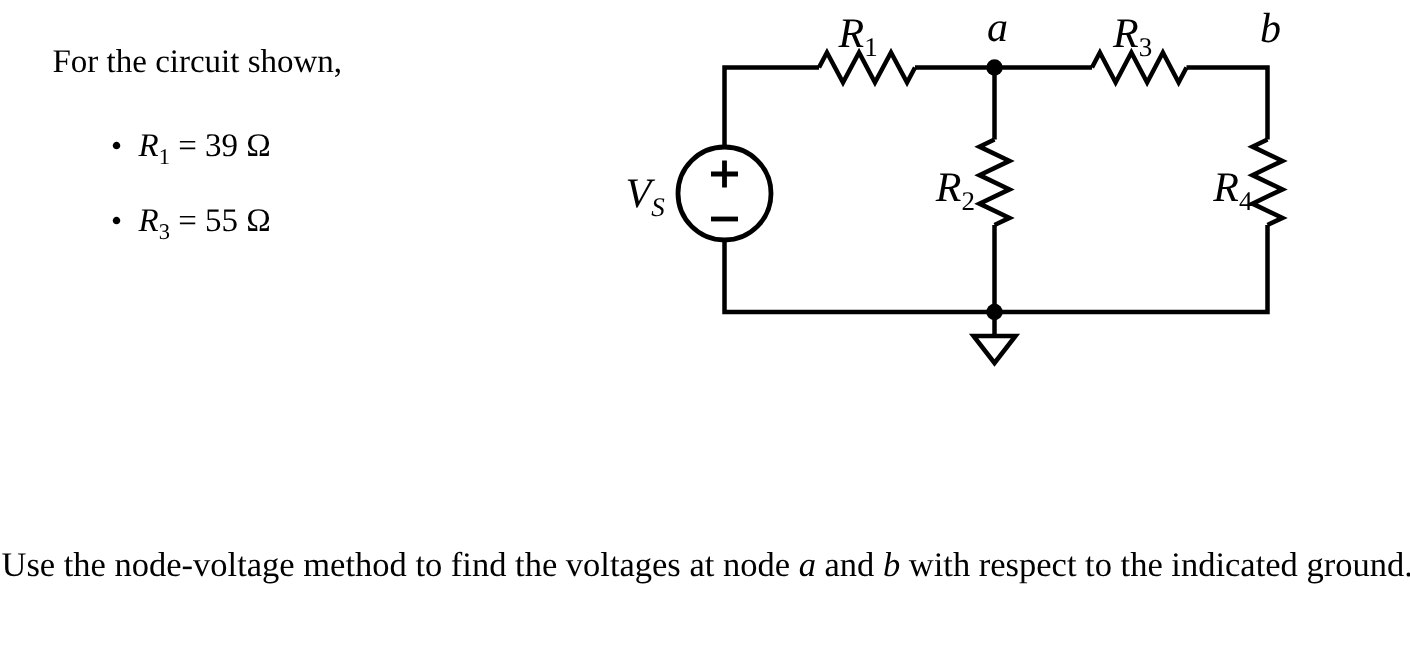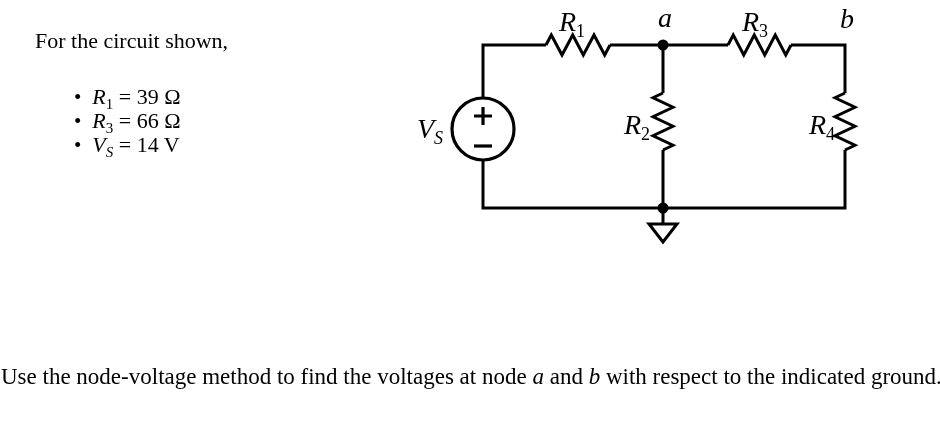--- a/index.html
+++ b/index.html
@@ -11,21 +11,21 @@
     color: #000000;
   }
   .page { position: relative; width: 768px; height: 430px; background: #ffffff; }
 
   .intro {
     position: absolute; left: 35px; top: 29px;
     font-size: 22px; line-height: 24px; white-space: pre;
   }
   .params {
     position: absolute; left: 74px; top: 85px;
-    display: flex; flex-direction: column; 
+    display: flex; flex-direction: column; gap: 26px;
     font-size: 22px; line-height: 23px;
   }
   .prow { white-space: nowrap; }
   .bullet { display: inline-block; margin-right: 11px; font-size: 21px; }
   .sym { font-style: italic; }
   sub.psub { font-size: 15px; line-height: 0; }
   sub.it, .it { font-style: italic; }
   .pval { white-space: pre; }
 
   .question {
@@ -44,22 +44,21 @@
 </style>
 </head>
 <body>
 
 <div class="page">
 
   <div class="intro">For the circuit shown,</div>
 
   <div class="params">
     <div class="prow"><span class="bullet">•</span><span class="sym">R</span><sub class="psub">1</sub><span class="pval"> = 39 Ω</span></div>
-    <div class="prow"><span class="bullet">•</span><span class="sym">R</span><sub class="psub">3</sub><span class="pval"> = 66 Ω</span></div>
-    <div class="prow"><span class="bullet">•</span><span class="sym">V</span><sub class="psub it">S</sub><span class="pval"> = 14 V</span></div>
+    <div class="prow"><span class="bullet">•</span><span class="sym">R</span><sub class="psub">3</sub><span class="pval"> = 55 Ω</span></div>
   </div>
 
   <svg class="circuit" width="940" height="430" viewBox="0 0 940 430">
     <g stroke="#000000" stroke-width="3" fill="none">
       <path d="M546,45 L483,45 L483,98"></path>
       <path d="M483,160 L483,208 L663,208"></path>
       <path d="M663,208 L845,208 L845,150"></path>
       <path d="M845,93 L845,45 L791,45"></path>
       <path d="M610,45 L728,45"></path>
       <path d="M663,45 L663,93"></path>

